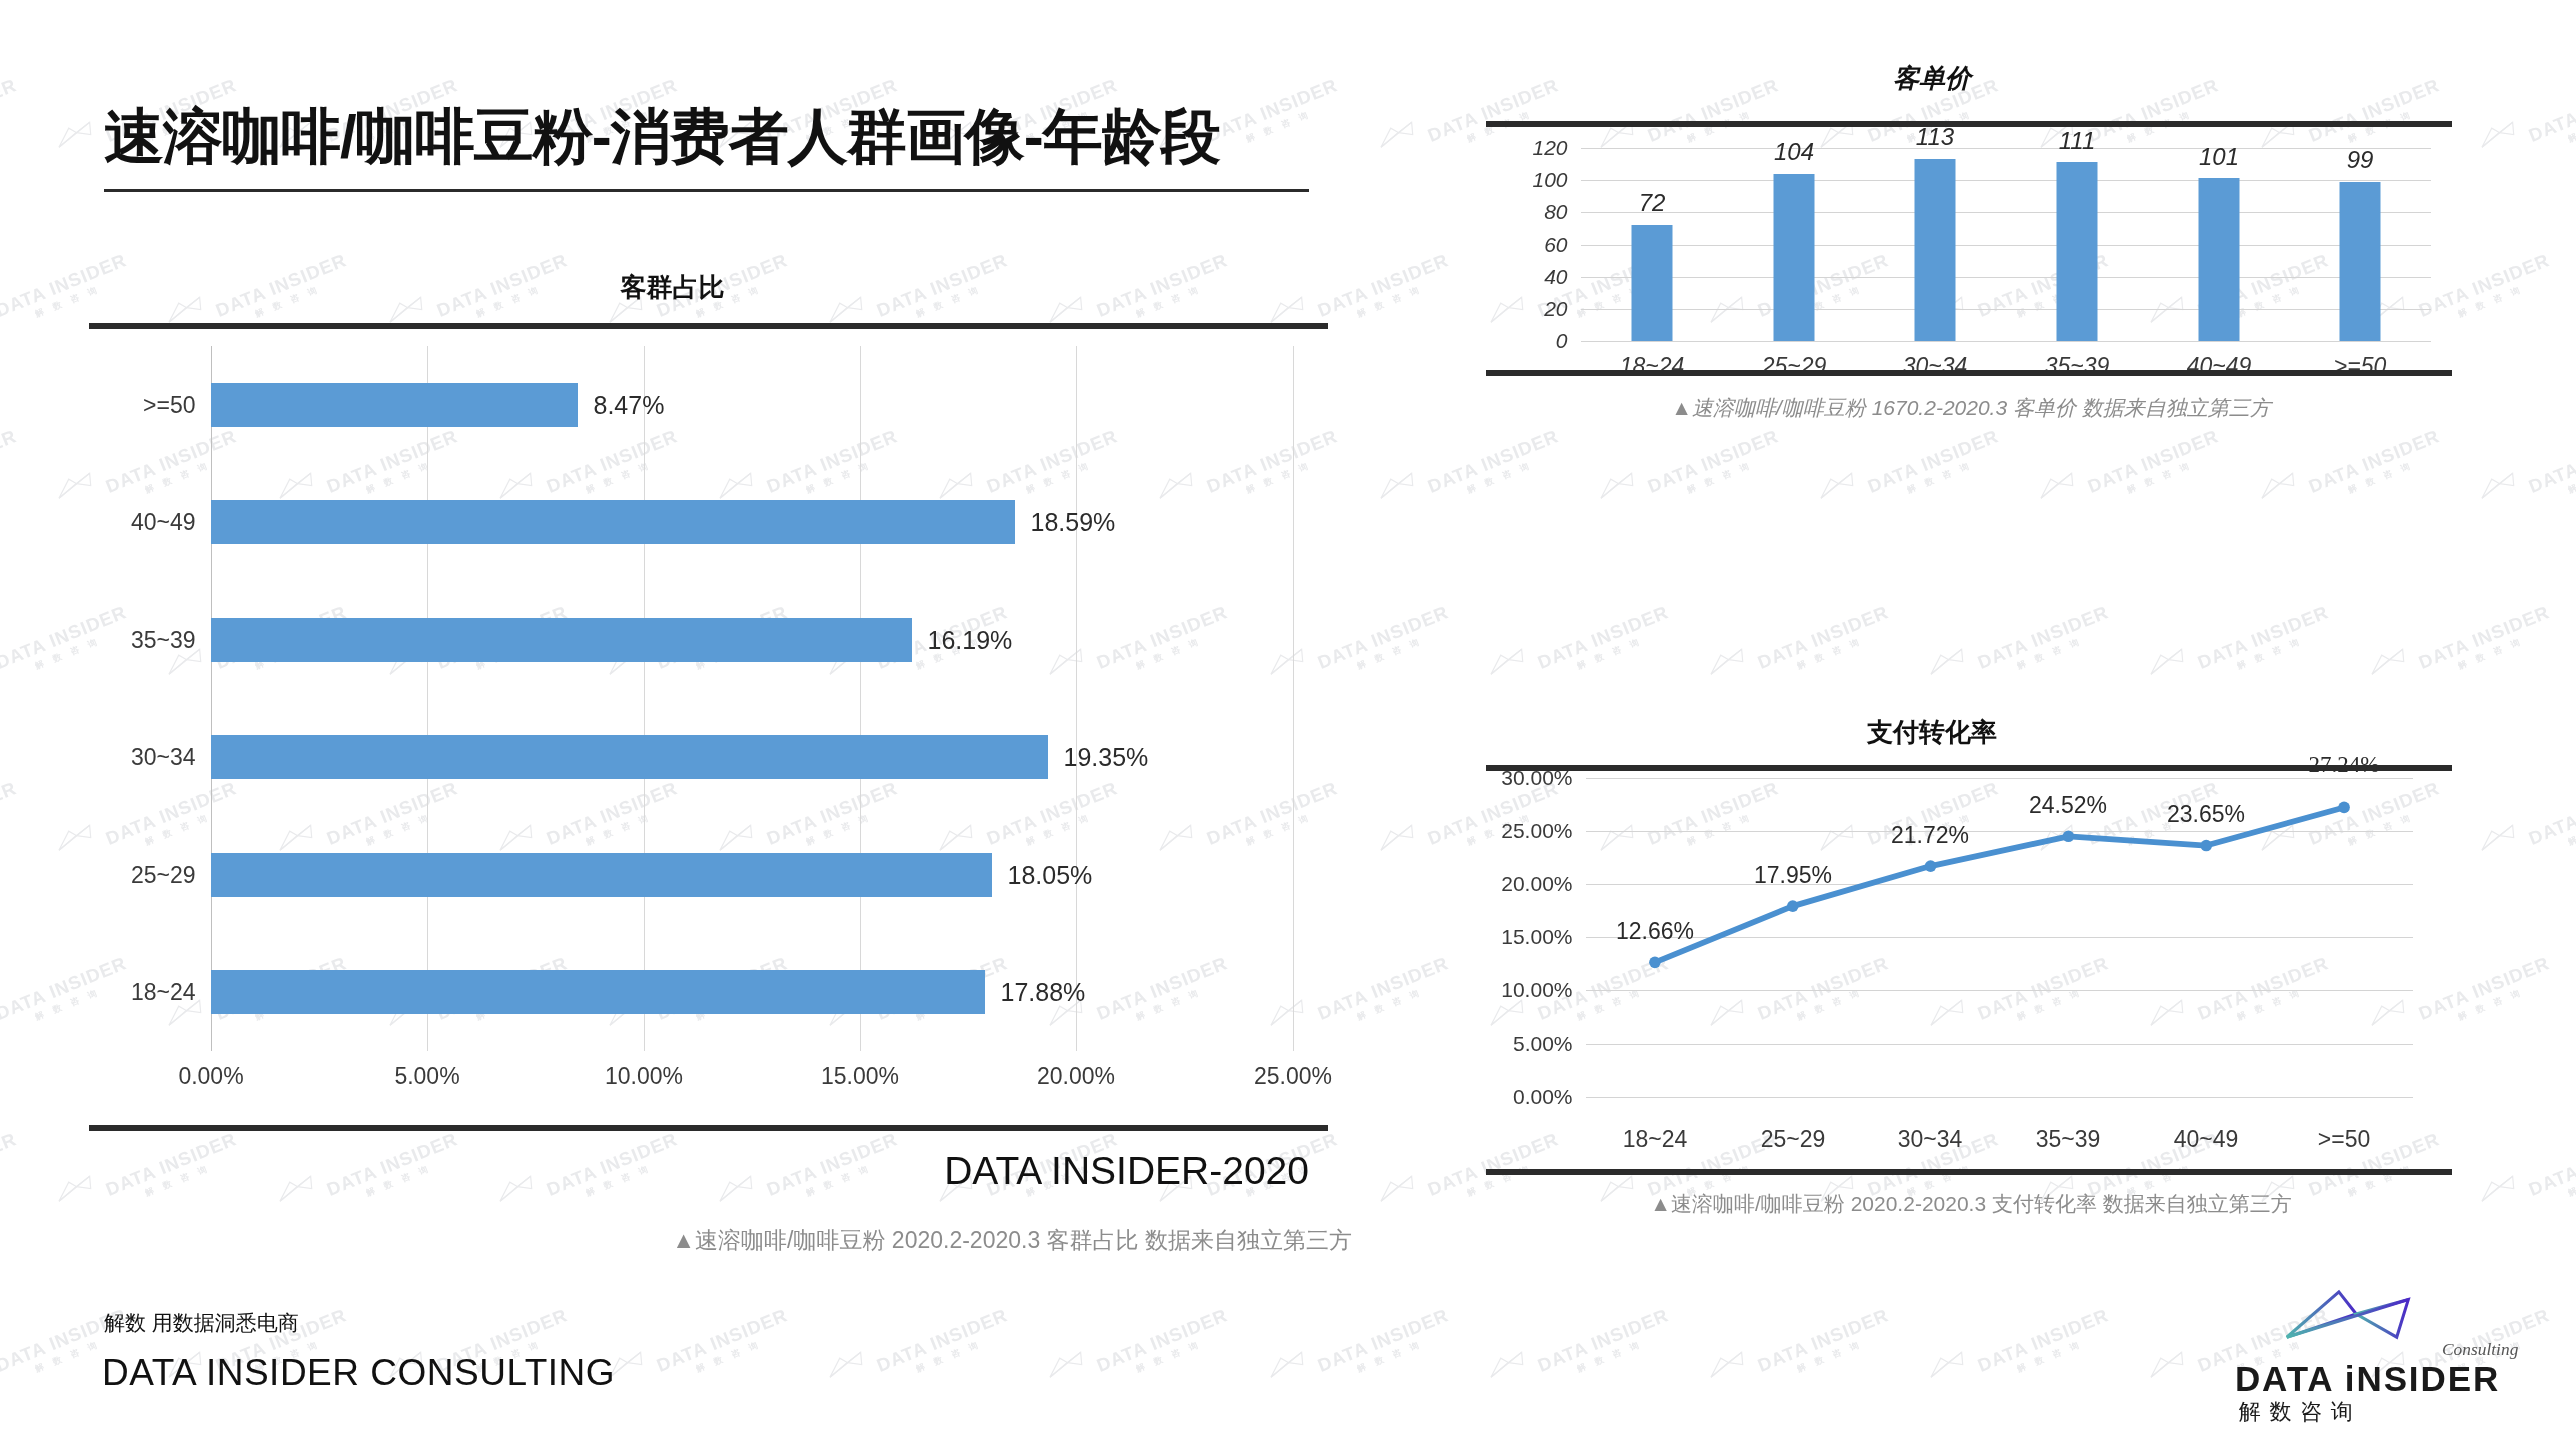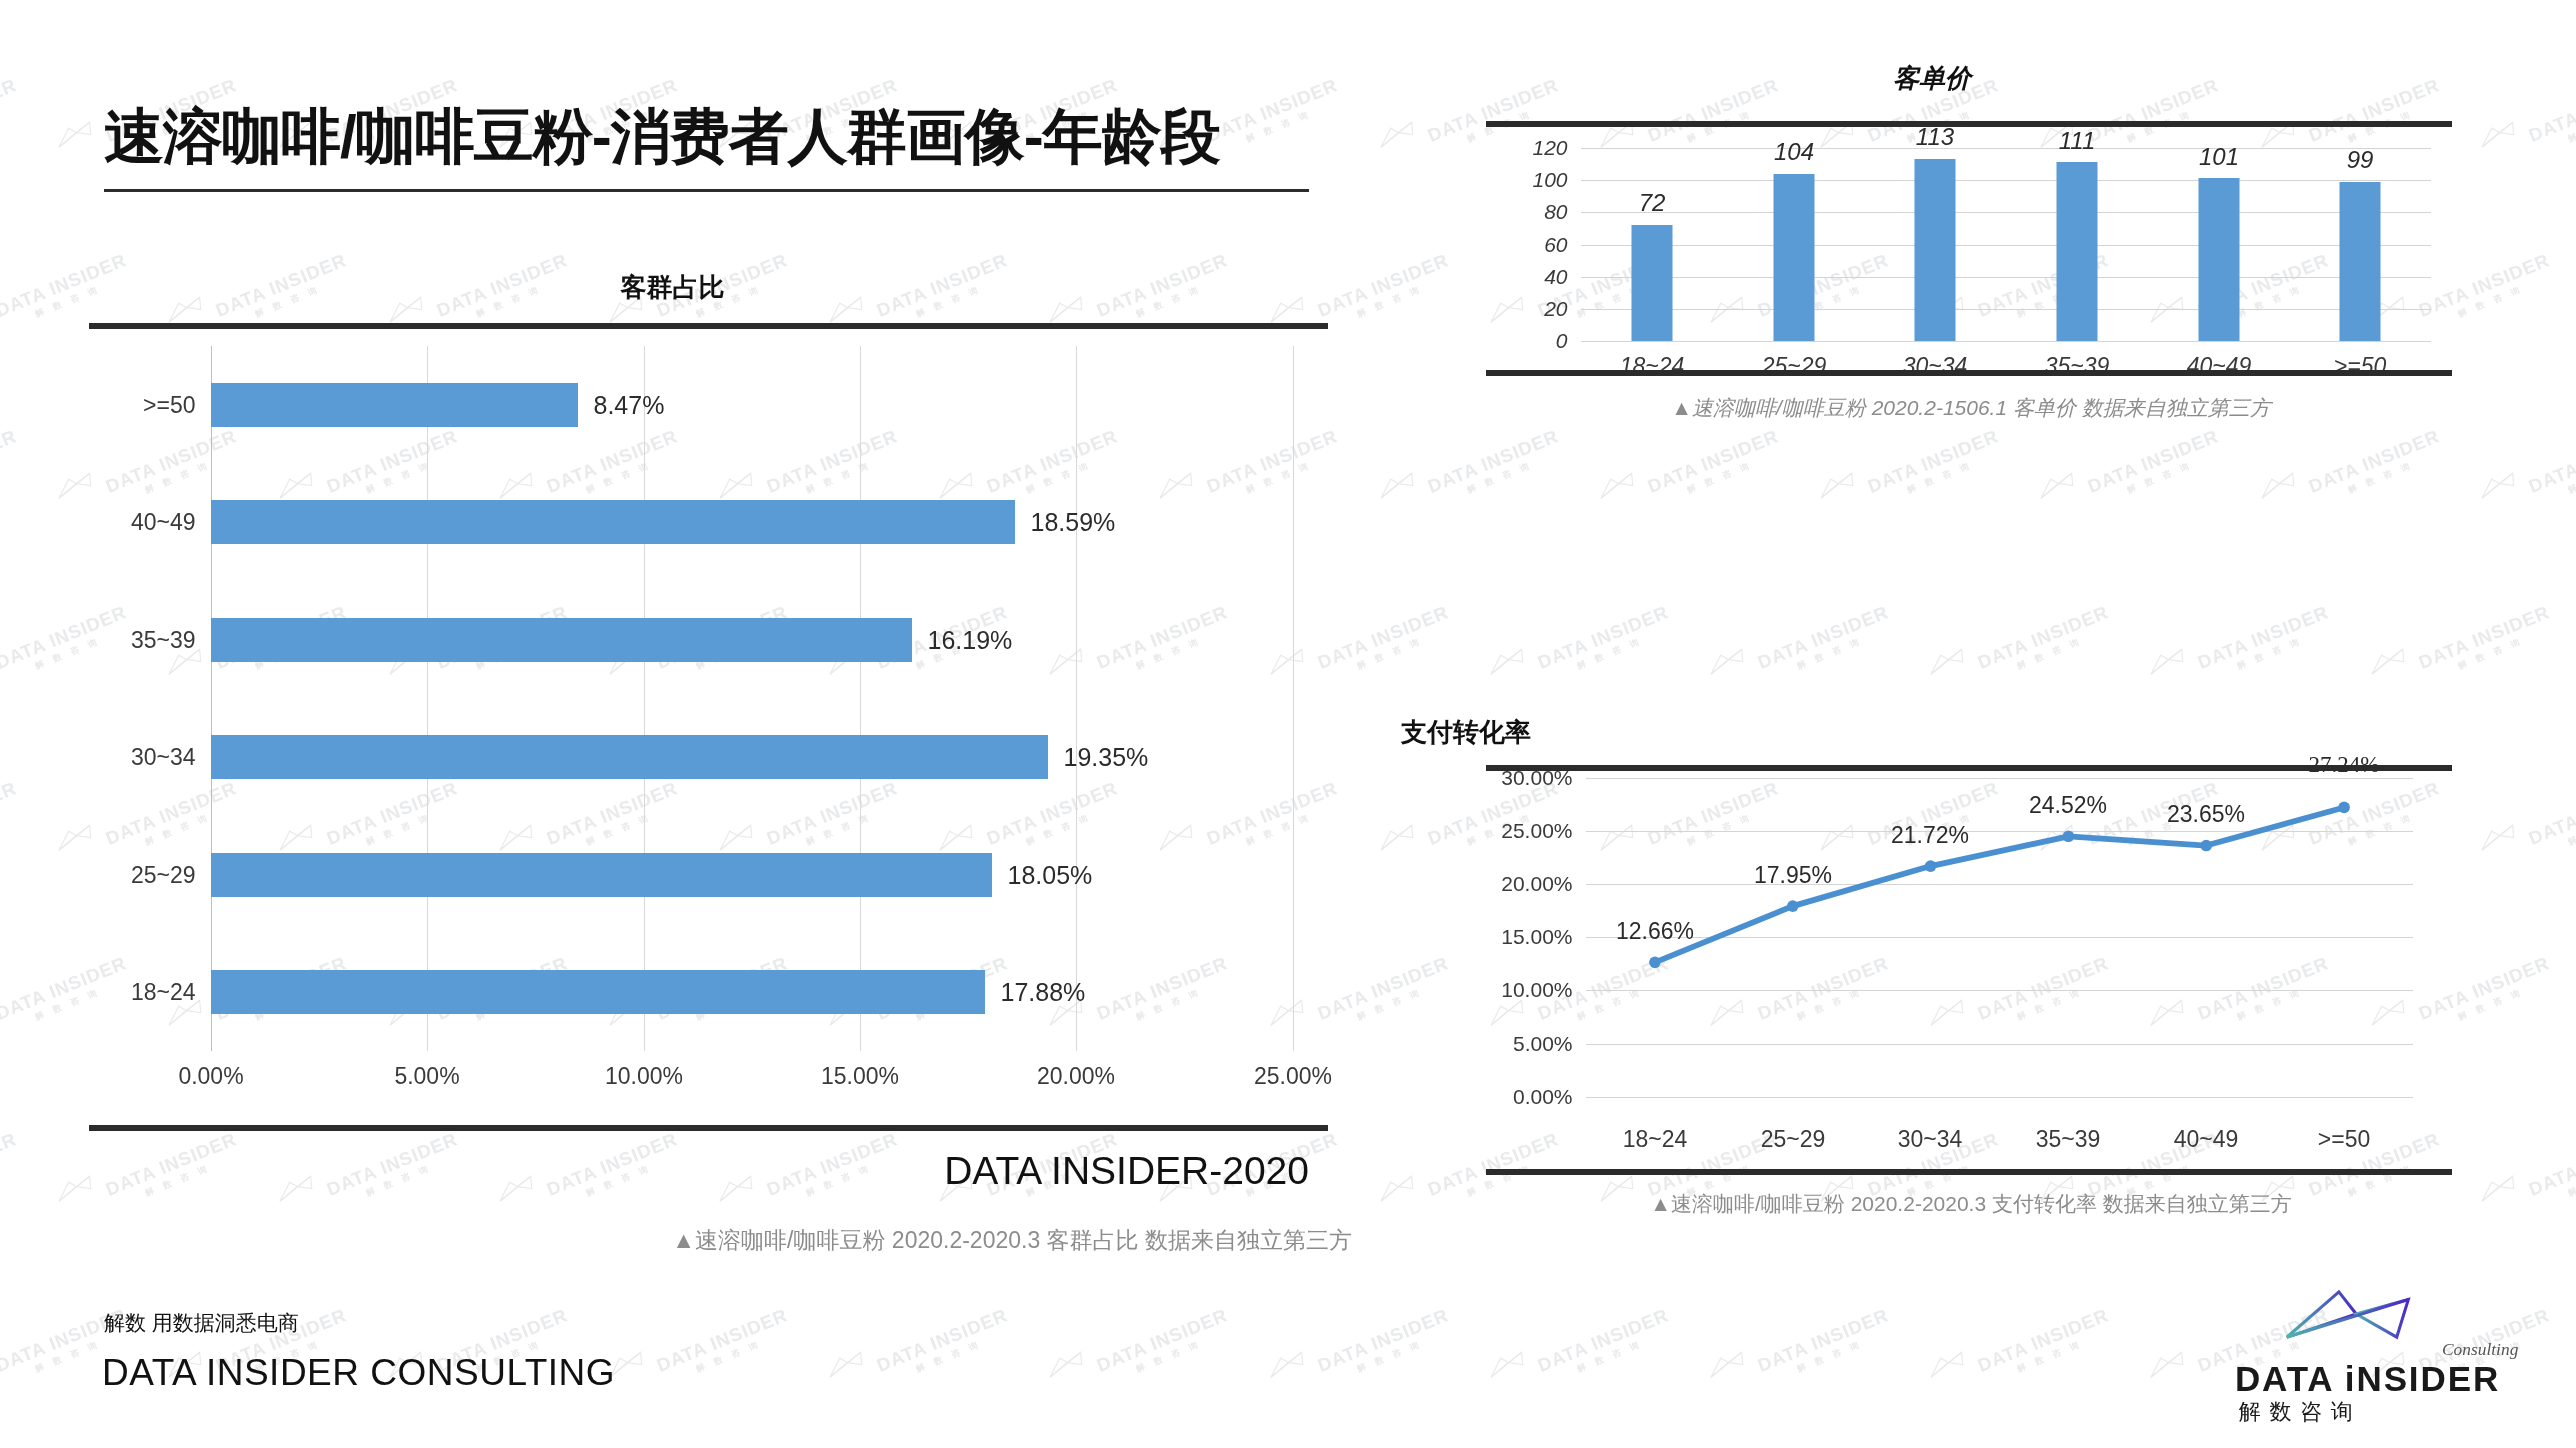--- a/index.html
+++ b/index.html
@@ -101,21 +101,21 @@
   .hgrid{position:absolute;left:0;right:0;height:1px;background:#d4d4d4;}
   .ytick{position:absolute;right:100%;margin-right:13.5px;font-size:21px;color:#3a3a3a;transform:translateY(-50%);white-space:nowrap;}
   .vbar-col{position:absolute;bottom:0;}
   .vbar{position:absolute;bottom:0;left:50%;transform:translateX(-50%);width:41px;background:#5B9BD5;}
   .vbar-val{position:absolute;left:50%;transform:translateX(-50%);font-size:24px;color:#2b2b2b;white-space:nowrap;}
   .vbar-cat{position:absolute;left:50%;transform:translateX(-50%);top:205px;font-size:23px;color:#3a3a3a;white-space:nowrap;}
   #tr-caption{position:absolute;left:0;top:386px;width:1140px;text-align:center;font-size:21px;color:#8c8c8c;white-space:nowrap;}
 
   
   #br-panel{position:absolute;left:1401px;top:715px;width:1175px;height:580px;z-index:10;}
-  #br-title{position:absolute;left:0;top:0px;width:1062px;font-size:26px;font-weight:700;color:#111;}
+  #br-title{position:absolute;left:0;top:0px;width:1062px;text-align:center;font-size:26px;font-weight:700;color:#111;}
   #br-rule-top{position:absolute;left:85px;top:50px;width:966px;height:5.8px;background:#2b2b2b;}
   #br-rule-bottom{position:absolute;left:85px;top:454px;width:966px;height:5.8px;background:#2b2b2b;}
   #br-plot{position:absolute;left:185px;top:63px;width:827px;height:319px;}
   .lpt-val{position:absolute;font-size:23px;color:#2b2b2b;white-space:nowrap;transform:translate(-50%,-100%);}
   .lcat{position:absolute;top:348px;font-size:23px;color:#3a3a3a;transform:translateX(-50%);white-space:nowrap;}
   #br-caption{position:absolute;left:0;top:475px;width:1140px;text-align:center;font-size:21px;color:#8c8c8c;white-space:nowrap;}
 
   
   #logo{position:absolute;left:2212px;top:1289px;width:319px;height:140px;z-index:20;margin-left:19px;}
   #logo-mark{position:absolute;left:50px;top:0px;width:135px;height:54px;}
@@ -884,21 +884,21 @@
         <div class="vbar-val" style="bottom: 170px;">101</div>
         <div class="vbar-cat">40~49</div>
       </div>
       <div class="vbar-col" style="left: 708px; width: 142px; height: 193px;">
         <div class="vbar" style="height: 159px; background: rgb(91, 155, 213);"></div>
         <div class="vbar-val" style="bottom: 167px;">99</div>
         <div class="vbar-cat">&gt;=50</div>
       </div>
     </div>
   <div id="tr-rule-bottom"></div>
-  <div id="tr-caption">▲速溶咖啡/咖啡豆粉 2020.2-1506.1 客单价 数据来自独立第三方</div>
+  <div id="tr-caption">▲速溶咖啡/咖啡豆粉 1670.2-2020.3 客单价 数据来自独立第三方</div>
 </div>
 
 <div id="br-panel">
   <div id="br-title">支付转化率</div>
   <div id="br-rule-top"></div>
   <div id="br-plot">
       <div class="hgrid" style="top: 319px;"></div>
       <div class="ytick" style="top: 319px;">0.00%</div>
       <div class="hgrid" style="top: 266px;"></div>
       <div class="ytick" style="top: 266px;">5.00%</div>

